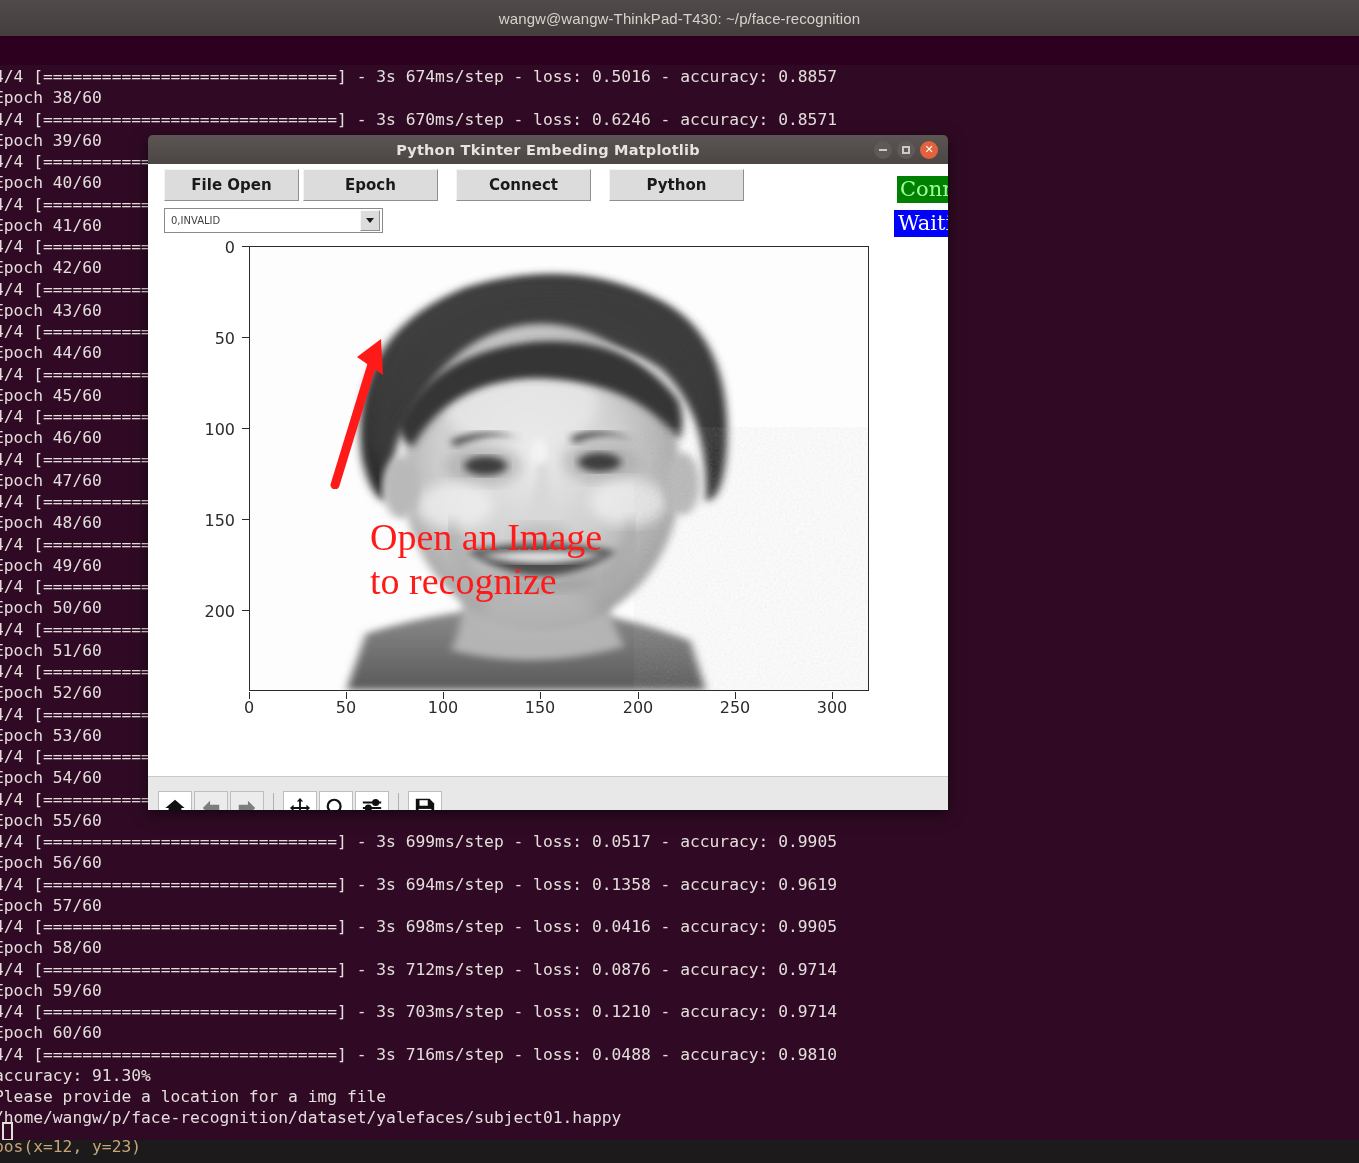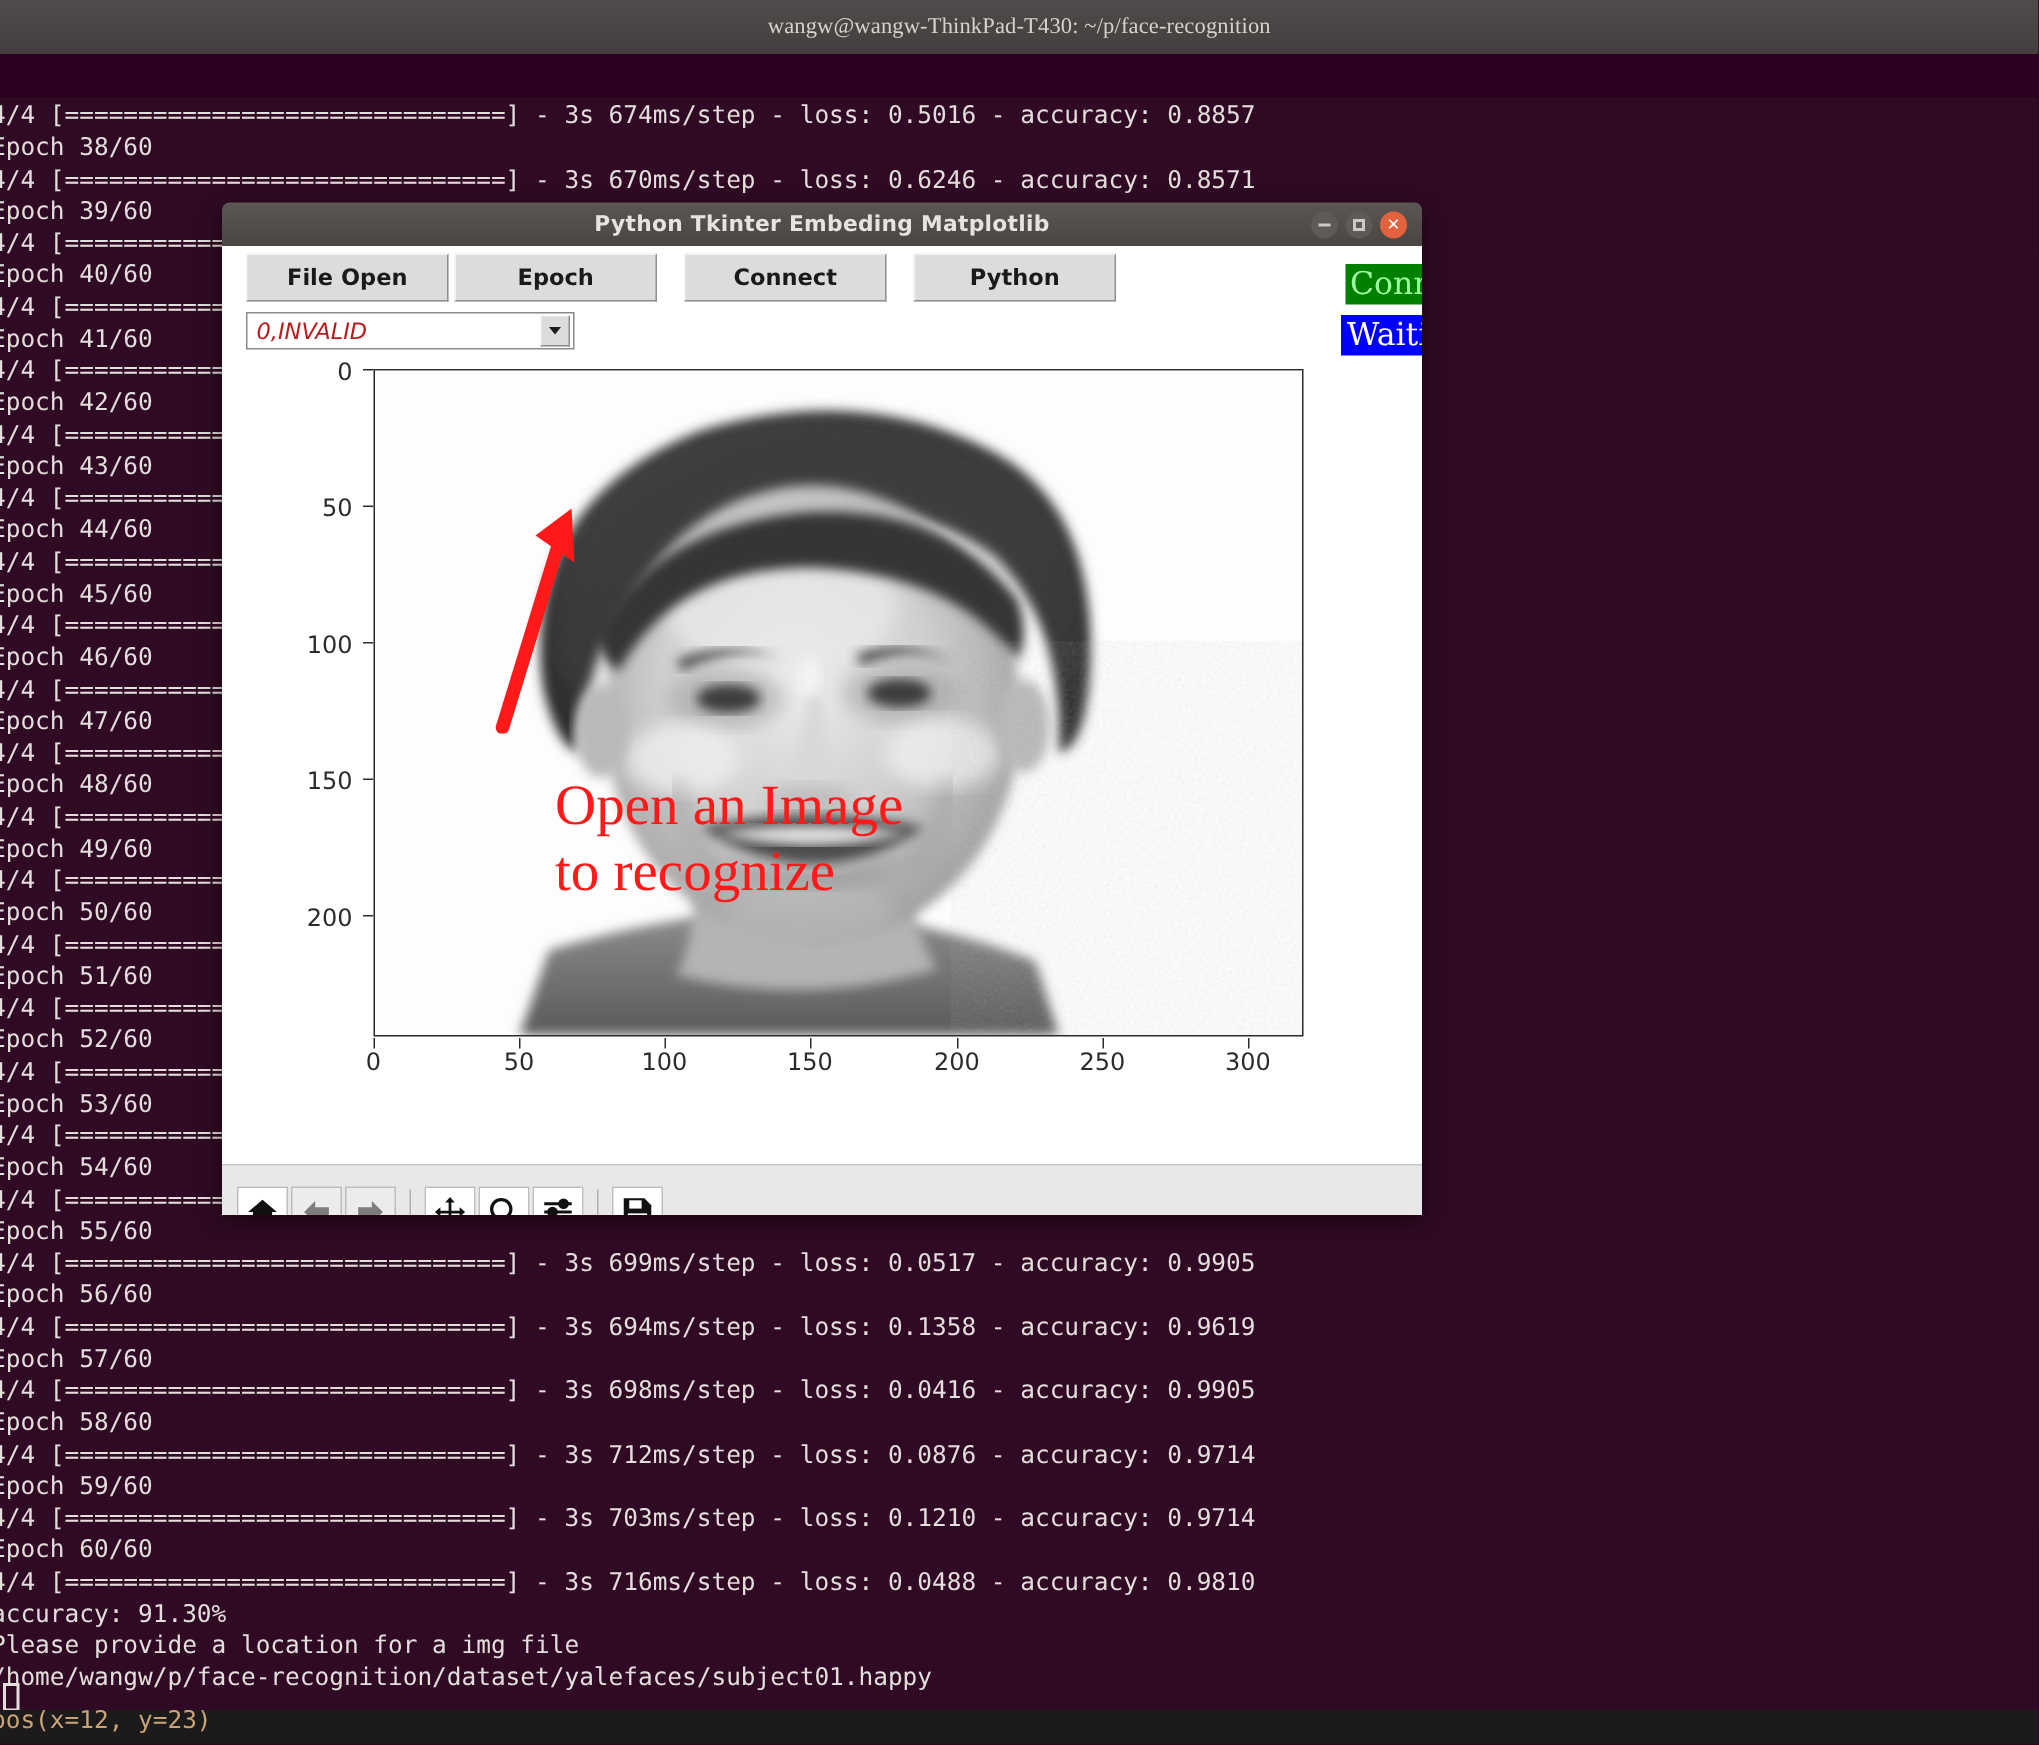--- a/index.html
+++ b/index.html
@@ -25,21 +25,21 @@
     left: 0; top: 0;
     width: 1359px; height: 36px;
     background: linear-gradient(to bottom, #504a4a 0%, #443e3e 100%);
     display: flex;
     align-items: center;
     justify-content: center;
   }
   #terminal-title {
     color: #d8d2cd;
     font-size: 15px;
-    font-family: Liberation Serif, serif;
+    font-family: Liberation Sans, sans-serif;
     letter-spacing: .1px;
   }
 
   #terminal-menubar {
     position: absolute;
     left: 0; top: 36px;
     width: 1359px; height: 29px;
     background: #4a4442;
     display: flex;
     align-items: center;
@@ -194,25 +194,24 @@
     left: 16px; top: 0;
     width: 219px; height: 25px;
     background: #ffffff;
     border: 1px solid #8a8a8a;
     display: flex;
     align-items: center;
     cursor: pointer;
   }
   #dropdown-value {
     font-family: "DejaVu Sans", sans-serif;
-    font-size: 15px;
-    color: #b91c1c;
+    font-size: 10px;
+    color: #404040;
     padding-left: 6px;
     flex: 1;
-    font-style: italic;
   }
   #dropdown-arrow {
     width: 20px; height: 21px;
     margin-right: 2px;
     background: #dcdcdc;
     border: 1px solid #8f8f8f;
     border-top-color: #f7f7f7;
     border-left-color: #f7f7f7;
     display: flex; align-items: center; justify-content: center;
   }

